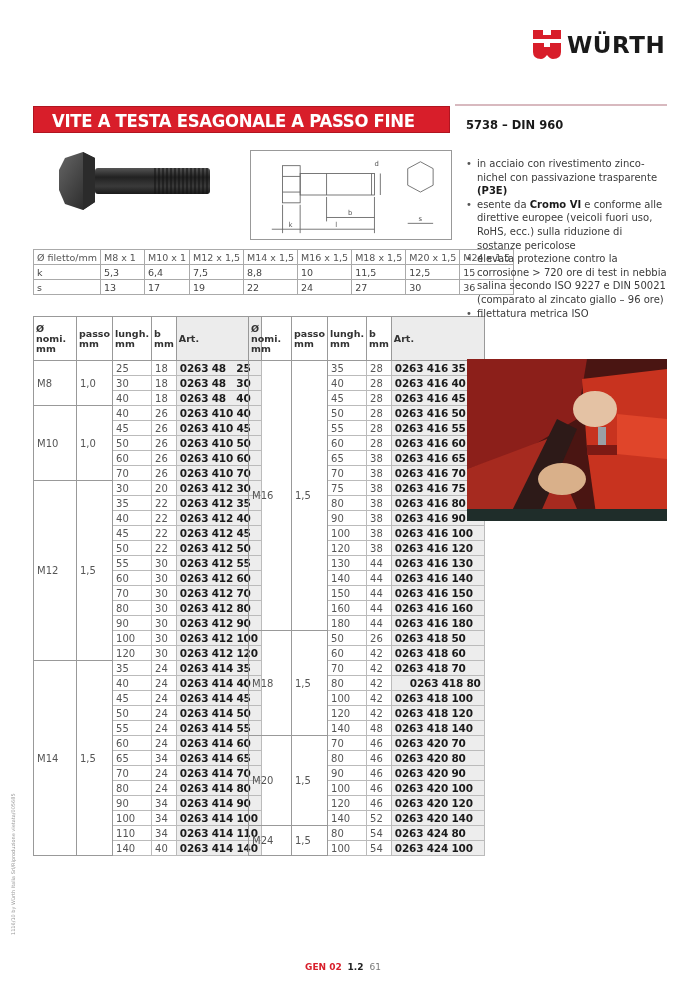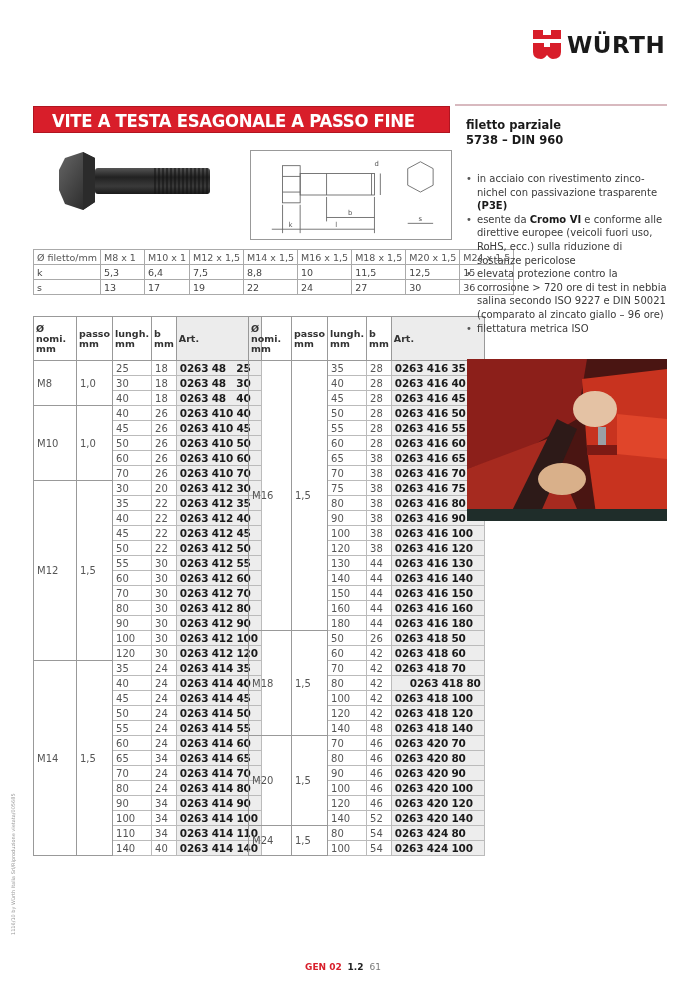--- a/index.html
+++ b/index.html
@@ -536,21 +536,20 @@
       <tr>
         <td>100</td>
         <td>54</td>
         <td class="art" style="white-space: pre;">0263 424 100</td>
       </tr>
     </tbody>
 </table>
 
 <div class="spec">
   <div class="spec-title">
-    <div>filetto parziale</div>
     <div>5738 – DIN 960</div>
   </div>
   <ul class="spec-list">
     <li><span>in acciaio con rivestimento zinco-nichel con passivazione trasparente </span><b>(P3E)</b><span></span></li>
     <li><span>esente da </span><b>Cromo VI</b><span> e conforme alle direttive europee (veicoli fuori uso, RoHS, ecc.) sulla riduzione di sostanze pericolose</span></li>
     <li><span>elevata protezione contro la corrosione &gt; 720 ore di test in nebbia salina secondo ISO 9227 e DIN 50021 (comparato al zincato giallo – 96 ore)</span></li>
     <li><span>filettatura metrica ISO</span></li>
   </ul>
 </div>
 

